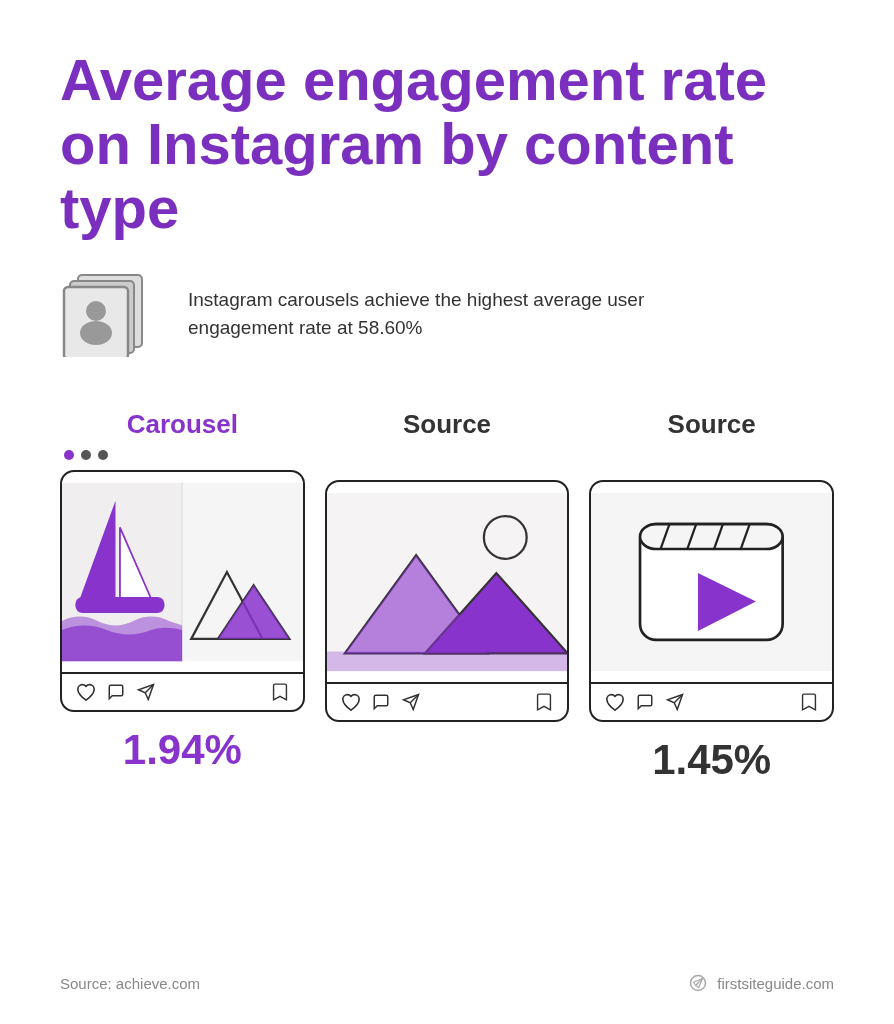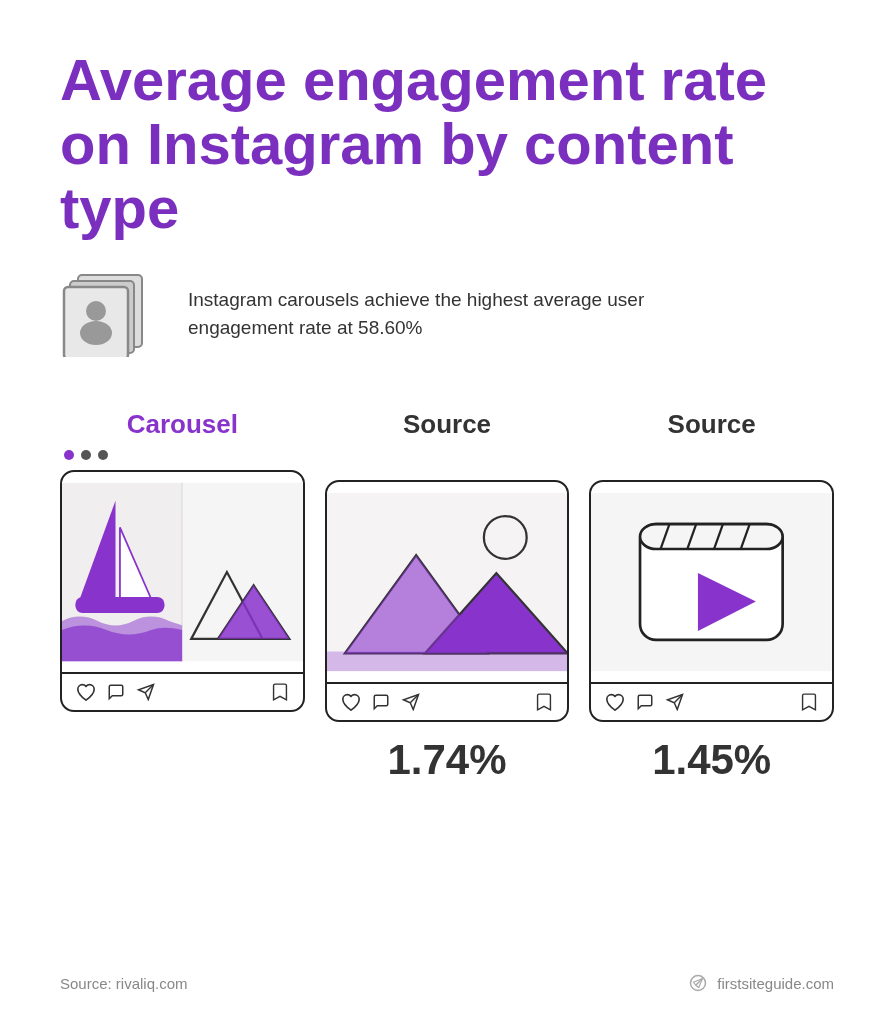--- a/index.html
+++ b/index.html
@@ -230,20 +230,21 @@
               <line x1="22" y1="2" x2="11" y2="13" stroke="#333" stroke-width="2"></line>
               <polygon points="22,2 15,22 11,13 2,9 22,2" stroke="#333" stroke-width="2" fill="none"></polygon>
             </svg>
           </div>
 
           <svg width="18" height="20" viewBox="0 0 24 28" fill="none" xmlns="http://www.w3.org/2000/svg">
             <path d="M5 3H19C20.1 3 21 3.9 21 5V25L12 20L3 25V5C3 3.9 3.9 3 5 3Z" stroke="#333" stroke-width="2" fill="none"></path>
           </svg>
         </div>
       </div>
+      <div class="engagement-value purple">1.94%</div>
     </div>
 
     <div class="content-card">
       <div class="card-title">Source</div>
       <div style="height: 30px;"></div>
       <div class="phone-card">
         <div class="phone-image-area">
           <svg width="100%" height="100%" viewBox="0 0 270 200" xmlns="http://www.w3.org/2000/svg">
             <rect width="270" height="200" fill="#f5f3f3"></rect>
 
@@ -270,21 +271,20 @@
             <svg width="20" height="18" viewBox="0 0 24 24" fill="none" xmlns="http://www.w3.org/2000/svg">
               <line x1="22" y1="2" x2="11" y2="13" stroke="#333" stroke-width="2"></line>
               <polygon points="22,2 15,22 11,13 2,9 22,2" stroke="#333" stroke-width="2" fill="none"></polygon>
             </svg>
           </div>
           <svg width="18" height="20" viewBox="0 0 24 28" fill="none" xmlns="http://www.w3.org/2000/svg">
             <path d="M5 3H19C20.1 3 21 3.9 21 5V25L12 20L3 25V5C3 3.9 3.9 3 5 3Z" stroke="#333" stroke-width="2" fill="none"></path>
           </svg>
         </div>
       </div>
-      <div class="engagement-value dark">1.74%</div>
     </div>
 
     <div class="content-card">
       <div class="card-title">Source</div>
       <div style="height: 30px;"></div>
       <div class="phone-card">
         <div class="phone-image-area">
           <svg width="100%" height="100%" viewBox="0 0 270 200" xmlns="http://www.w3.org/2000/svg">
             <rect width="270" height="200" fill="#f5f5f5"></rect>
 
@@ -317,21 +317,21 @@
             <path d="M5 3H19C20.1 3 21 3.9 21 5V25L12 20L3 25V5C3 3.9 3.9 3 5 3Z" stroke="#333" stroke-width="2" fill="none"></path>
           </svg>
         </div>
       </div>
       <div class="engagement-value dark">1.45%</div>
     </div>
 
   </div>
 
   <div class="source-row">
-    <span>Source:  rivaliq.com</span>
+    <span>Source:  achieve.com</span>
     <div class="source-right">
       <svg width="18" height="18" viewBox="0 0 24 24" fill="none" xmlns="http://www.w3.org/2000/svg">
         <circle cx="12" cy="12" r="10" stroke="#aaa" stroke-width="2" fill="none"></circle>
         <line x1="18" y1="6" x2="9" y2="15" stroke="#aaa" stroke-width="2"></line>
         <polygon points="18,6 13,18 9,15 6,11 18,6" stroke="#aaa" stroke-width="1.5" fill="none"></polygon>
       </svg>
       <span>firstsiteguide.com</span>
     </div>
   </div>
 </div>

